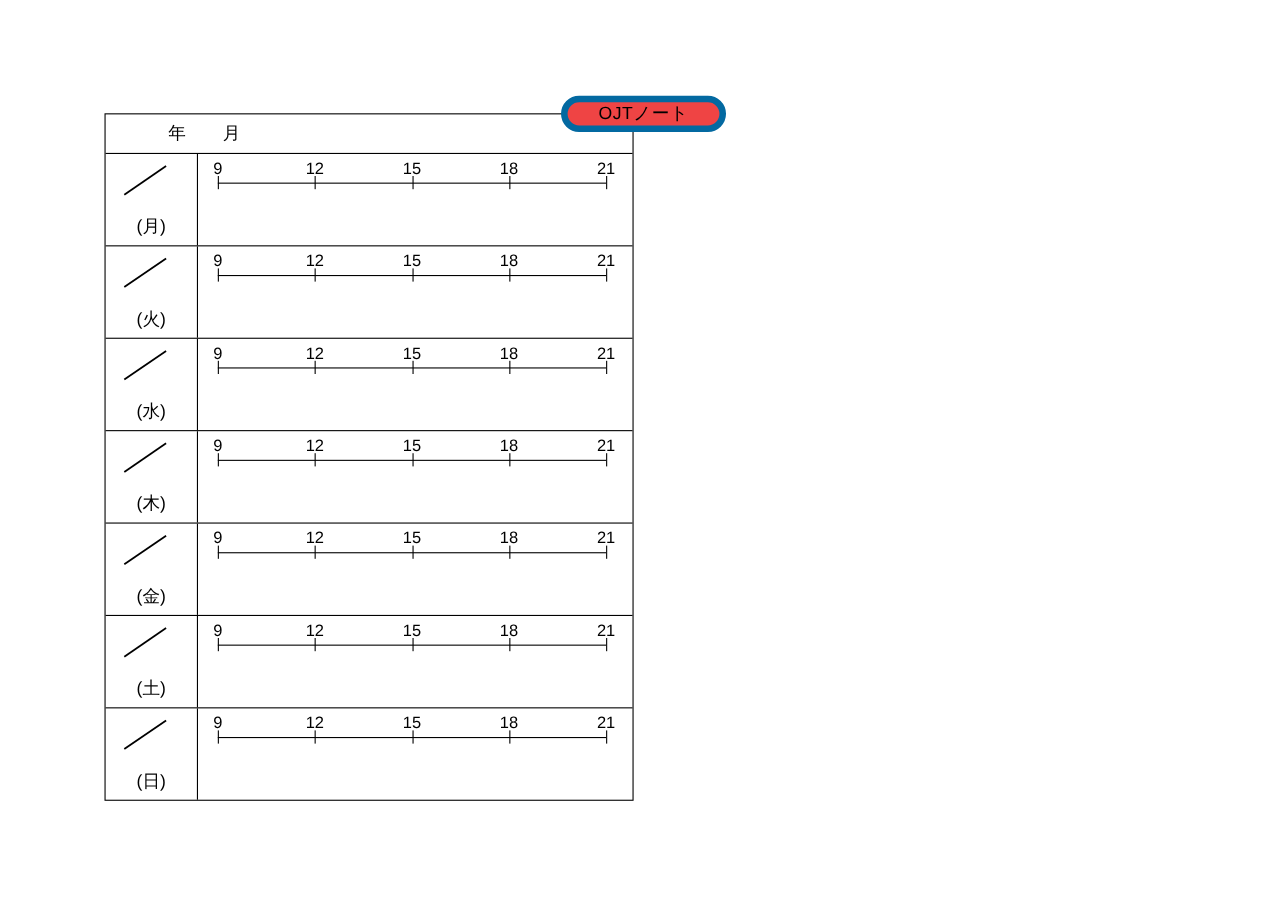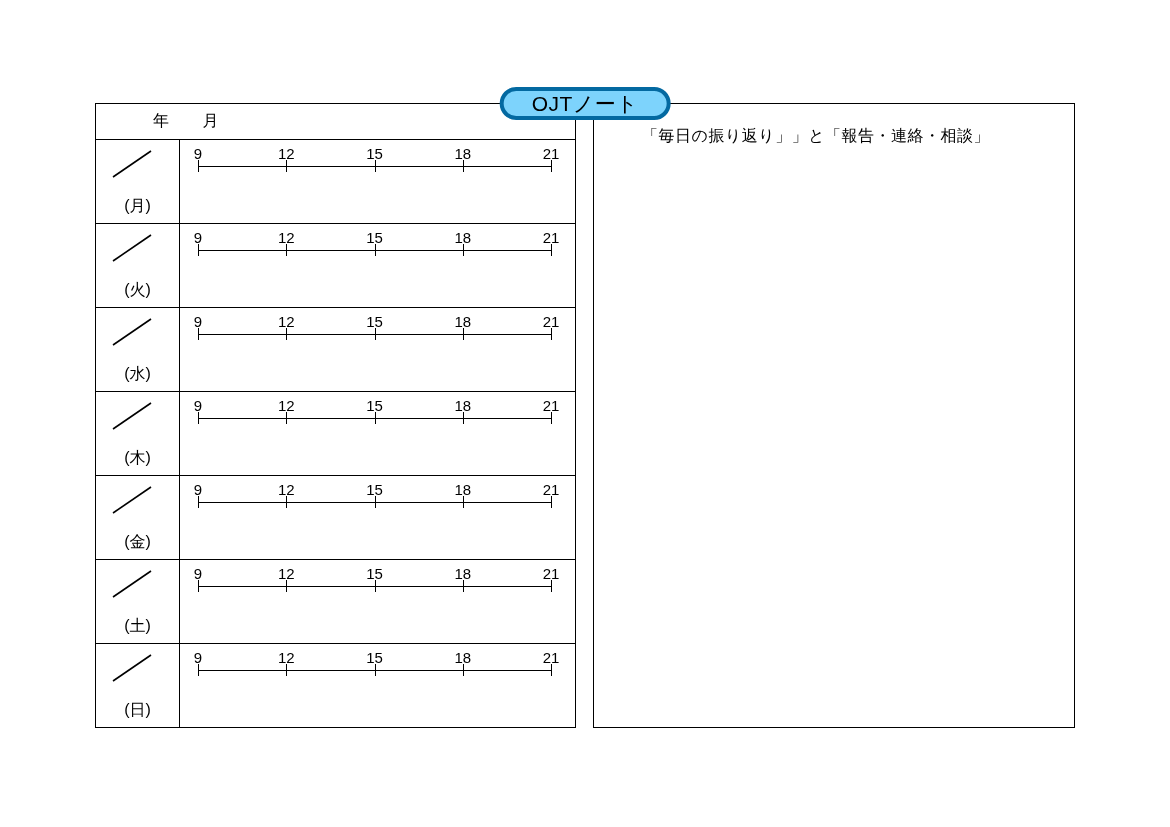--- a/index.html
+++ b/index.html
@@ -115,28 +115,28 @@
     font-size: 16px;
     letter-spacing: 0.5px;
   }
 
   
   .title-pill {
     position: absolute;
     top: 87px;
     left: 50%;
     transform: translateX(-50%);
-    background: #7dd3fc;
-    border: 4px solid #0369a1;
+    background: #ef4444;
+    border: 6px solid #0369a1;
     border-radius: 17px;
     height: 33px;
     padding: 0 28px;
     display: flex;
     align-items: center;
-    font-size: 21px;
+    font-size: 16px;
     z-index: 3;
     letter-spacing: 0.5px;
   }
 </style>
 </head>
 <body>
 
 <div class="title-pill">
   <span>OJTノート</span>
 </div>
@@ -302,16 +302,13 @@
               <div class="tick" style="left: 75%;"></div>
               <div class="tick-label" style="left: 75%;">18</div>
               <div class="tick" style="left: 100%;"></div>
               <div class="tick-label" style="left: 100%;">21</div>
             </div>
           </div>
         </div>
       </div>
   </div>
 
-  <div class="right-panel">
-    <div class="right-heading">「毎日の振り返り」」と「報告・連絡・相談」</div>
-  </div>
 </div>
 
 </body></html>

